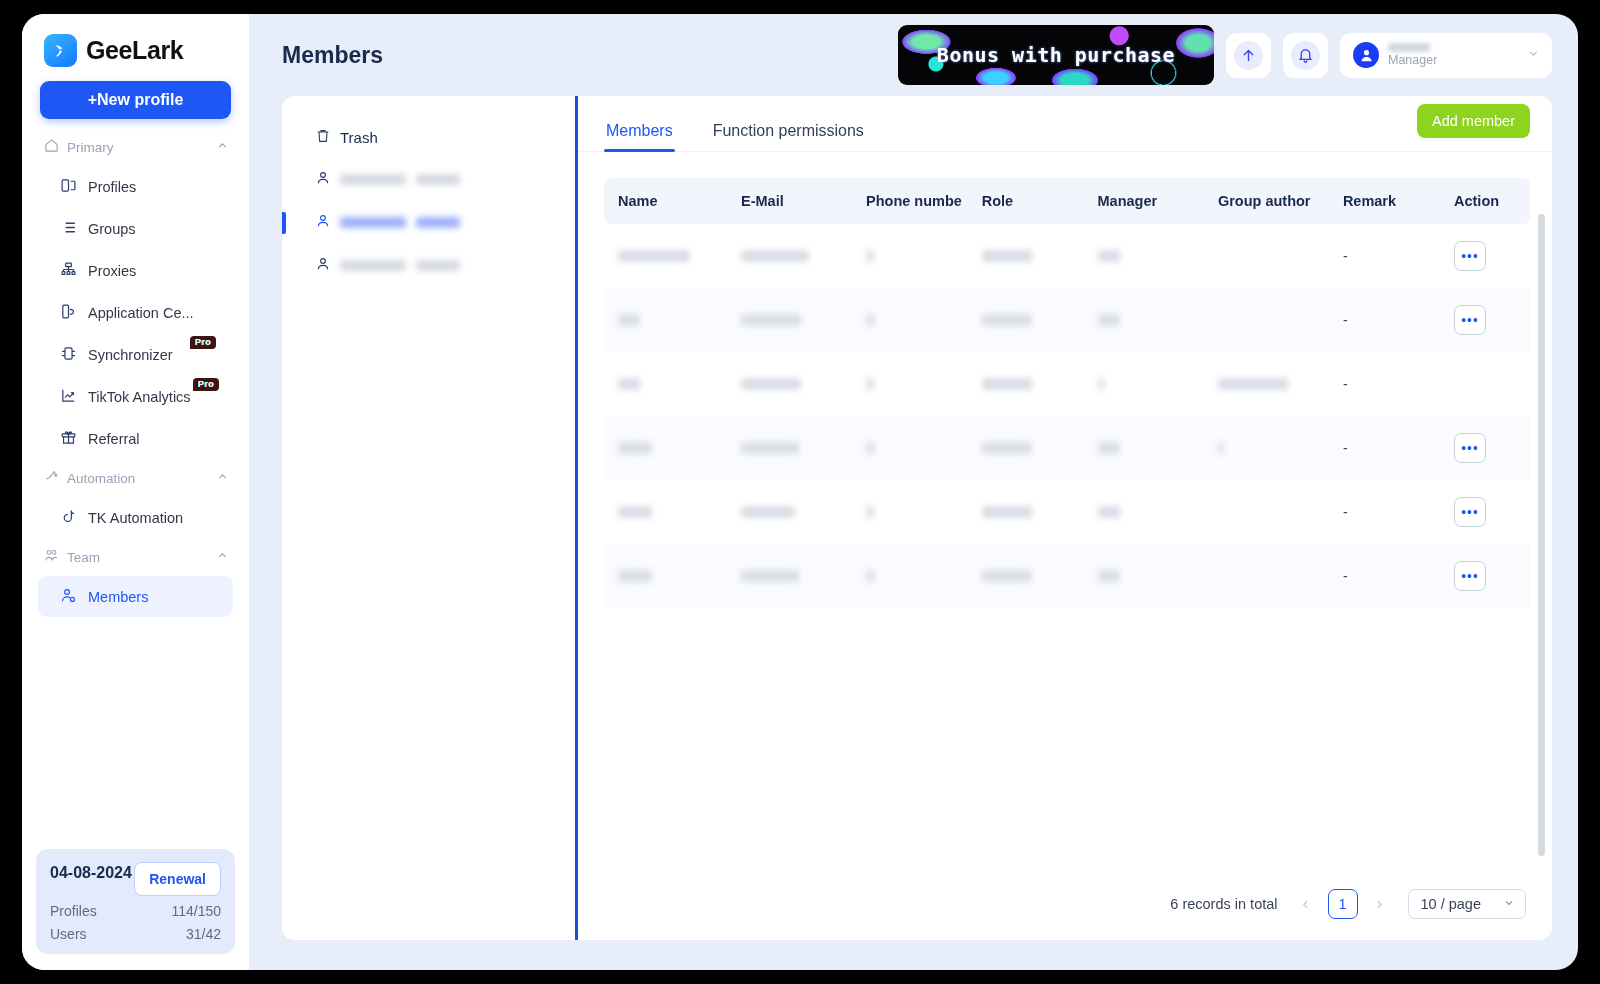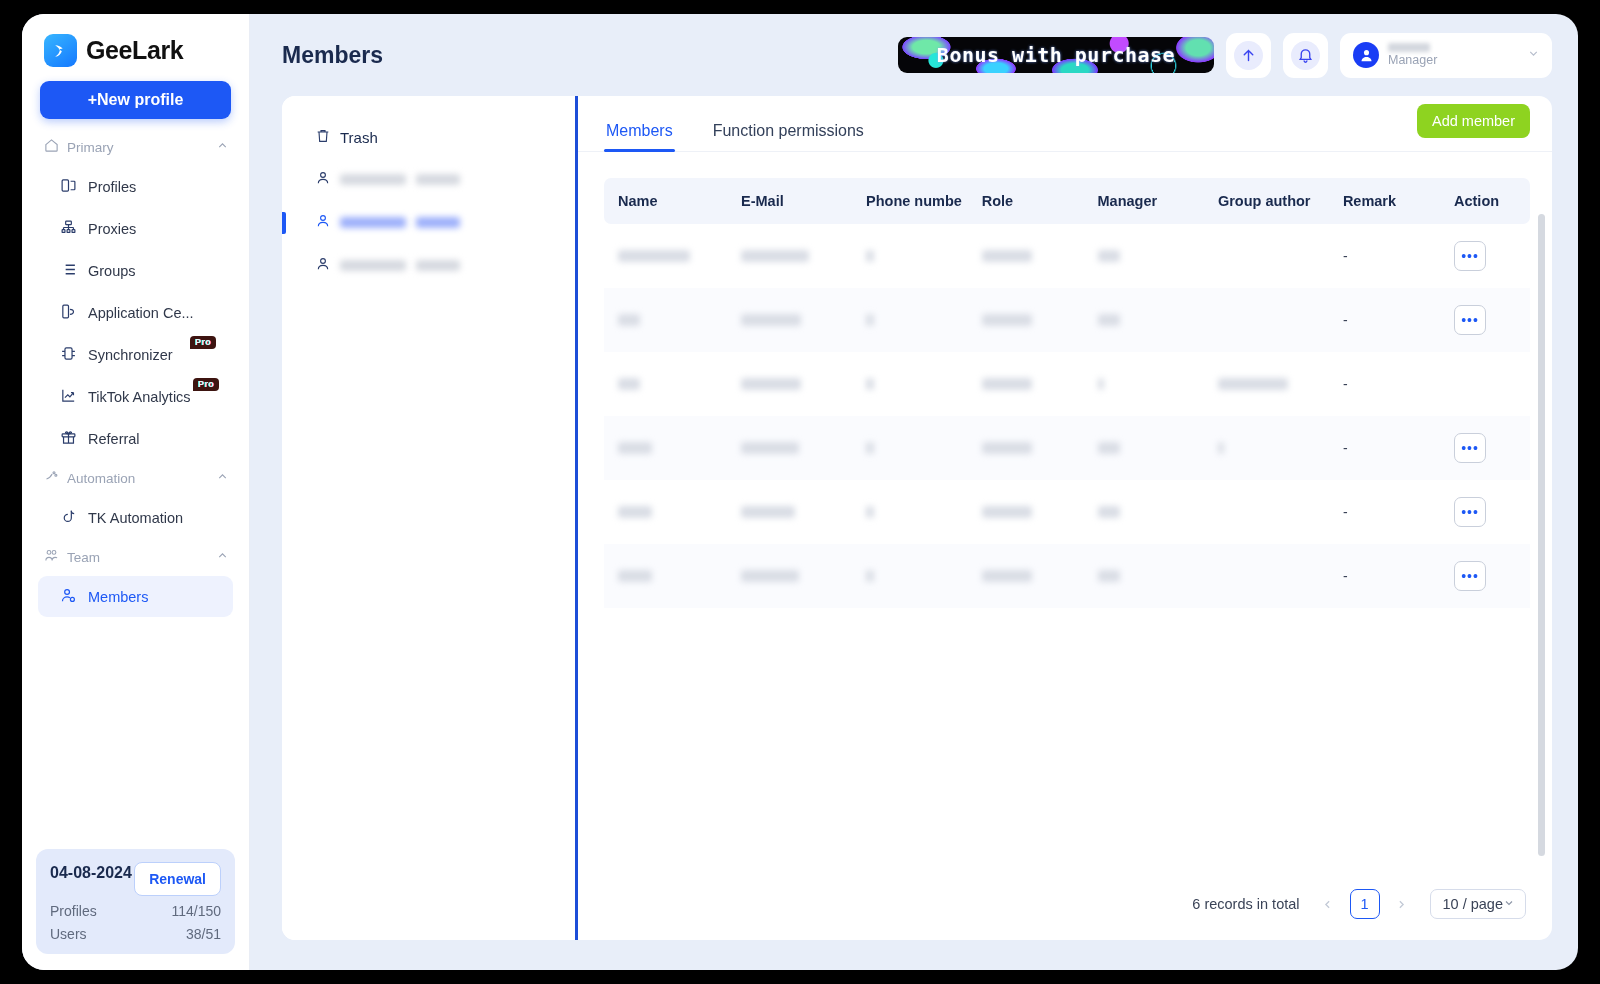--- a/index.html
+++ b/index.html
@@ -188,21 +188,21 @@
   }
   .topbar-right {
     margin-left: auto;
     display: flex;
     align-items: center;
     gap: 12px;
   }
 
   .promo-banner {
     width: 316px;
-    height: 36px;
+    height: 60px;
     border-radius: 9px;
     background:
       radial-gradient(circle at 12% 65%, #26e6d8 0 7px, transparent 8px),
       radial-gradient(ellipse 34px 17px at 9% 28%, #6fe8a8 0 40%, #7b4bff 70%, transparent 72%),
       radial-gradient(ellipse 26px 13px at 31% 88%, #3ad2ff 0 45%, #8b3bff 75%, transparent 78%),
       radial-gradient(ellipse 30px 15px at 56% 92%, #2ad8c4 0 45%, #7a3cff 75%, transparent 78%),
       radial-gradient(circle at 70% 18%, #c24bff 0 9px, transparent 10px),
       radial-gradient(ellipse 22px 22px at 84% 80%, transparent 0 52%, #2fd9e8 54%, transparent 62%),
       radial-gradient(ellipse 30px 20px at 95% 30%, #62e0b0 0 40%, #8a3cff 72%, transparent 75%),
       linear-gradient(#050508, #050508);
@@ -485,21 +485,21 @@
     color: #1d58f5;
     font-size: 14.5px;
     display: flex; align-items: center; justify-content: center;
     cursor: pointer;
   }
   .pg-size {
     height: 30px;
     border: 1px solid #d6dcea;
     border-radius: 7px;
     display: flex; align-items: center;
-    gap: 0;
+    gap: 22px;
     padding: 0 10px 0 12px;
     font-size: 14.5px;
     color: #3a4357;
     cursor: pointer;
     margin-left: 6px;
   }
   .pg-size .caret { color: #8e97a8; font-size: 11px; }
 </style>
 </head>
 <body>
@@ -540,40 +540,40 @@
           <svg width="17" height="17" viewBox="0 0 24 24" fill="none" stroke="#2b3d6b" stroke-width="1.7">
               <rect x="3" y="4" width="9" height="16" rx="1.5"></rect>
               <path d="M15 6h5a1 1 0 0 1 1 1v10a1 1 0 0 1-1 1h-5"></path>
             </svg>
         </span>
         <span class="label">Profiles</span>
       </div>
 
       <div class="nav-item">
         <span>
+          <svg width="17" height="17" viewBox="0 0 24 24" fill="none" stroke="#2b3d6b" stroke-width="2">
+              <path d="M8 6h13M8 12h13M8 18h13M3.5 6h.01M3.5 12h.01M3.5 18h.01"></path>
+            </svg>
+        </span>
+        <span class="label">Groups</span>
+      </div>
+
+      <div class="nav-item">
+        <span>
           <svg width="17" height="17" viewBox="0 0 24 24" fill="none" stroke="#2b3d6b" stroke-width="1.7">
               <rect x="8" y="3" width="8" height="5" rx="1"></rect>
               <path d="M12 8v4M5 12h14M5 12v3M12 12v3M19 12v3"></path>
               <rect x="3" y="15" width="4" height="4" rx="0.8"></rect>
               <rect x="10" y="15" width="4" height="4" rx="0.8"></rect>
               <rect x="17" y="15" width="4" height="4" rx="0.8"></rect>
             </svg>
         </span>
         <span class="label">Proxies</span>
       </div>
 
-      <div class="nav-item">
-        <span>
-          <svg width="17" height="17" viewBox="0 0 24 24" fill="none" stroke="#2b3d6b" stroke-width="2">
-              <path d="M8 6h13M8 12h13M8 18h13M3.5 6h.01M3.5 12h.01M3.5 18h.01"></path>
-            </svg>
-        </span>
-        <span class="label">Groups</span>
-      </div>
-
 
       <div class="nav-item">
         <span>
           <svg width="17" height="17" viewBox="0 0 24 24" fill="none" stroke="#2b3d6b" stroke-width="1.7">
               <rect x="4" y="3" width="8" height="18" rx="1.5"></rect>
               <path d="M14 9c3 0 5 1.5 5 3.5S17 16 14 16"></path>
             </svg>
         </span>
         <span class="label">Application Ce...</span>
       </div>
@@ -673,21 +673,21 @@
       <div class="plan-top">
         <div class="plan-date">04-08-2024</div>
         <button class="renewal-btn">Renewal</button>
       </div>
       <div class="plan-row">
         <span>Profiles</span>
         <span class="v">114/150</span>
       </div>
       <div class="plan-row">
         <span>Users</span>
-        <span class="v">38/51</span>
+        <span class="v">31/42</span>
       </div>
     </div>
   </aside>
 
   <section class="main">
 
     <header class="topbar">
       <h1 class="page-title">Members</h1>
 
       <div class="topbar-right">

